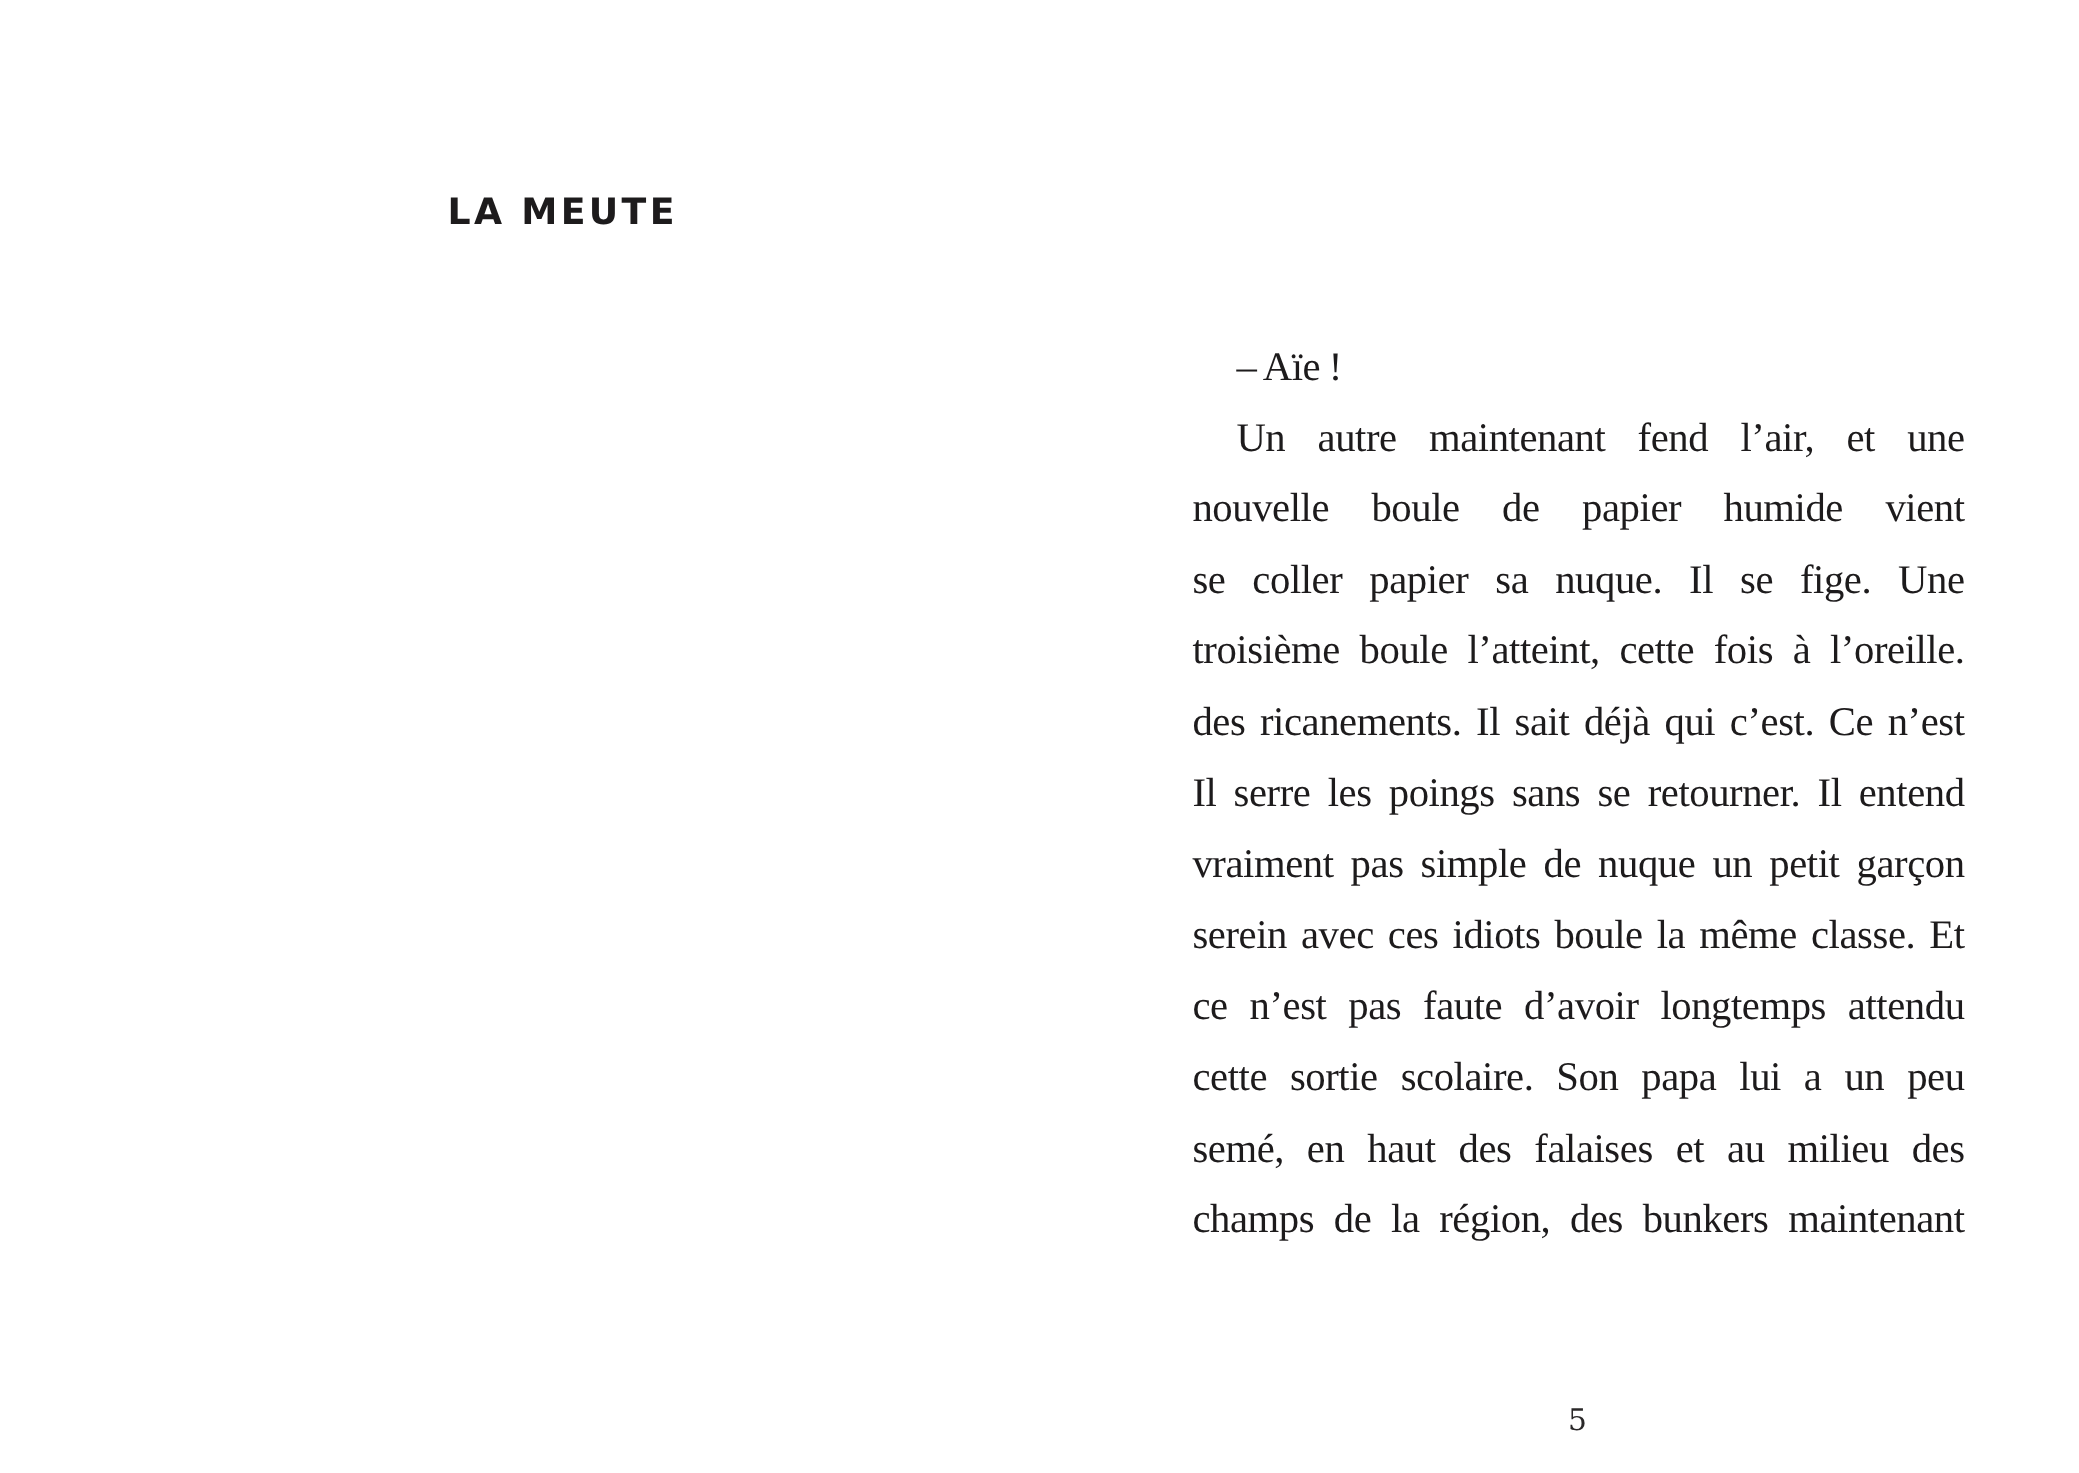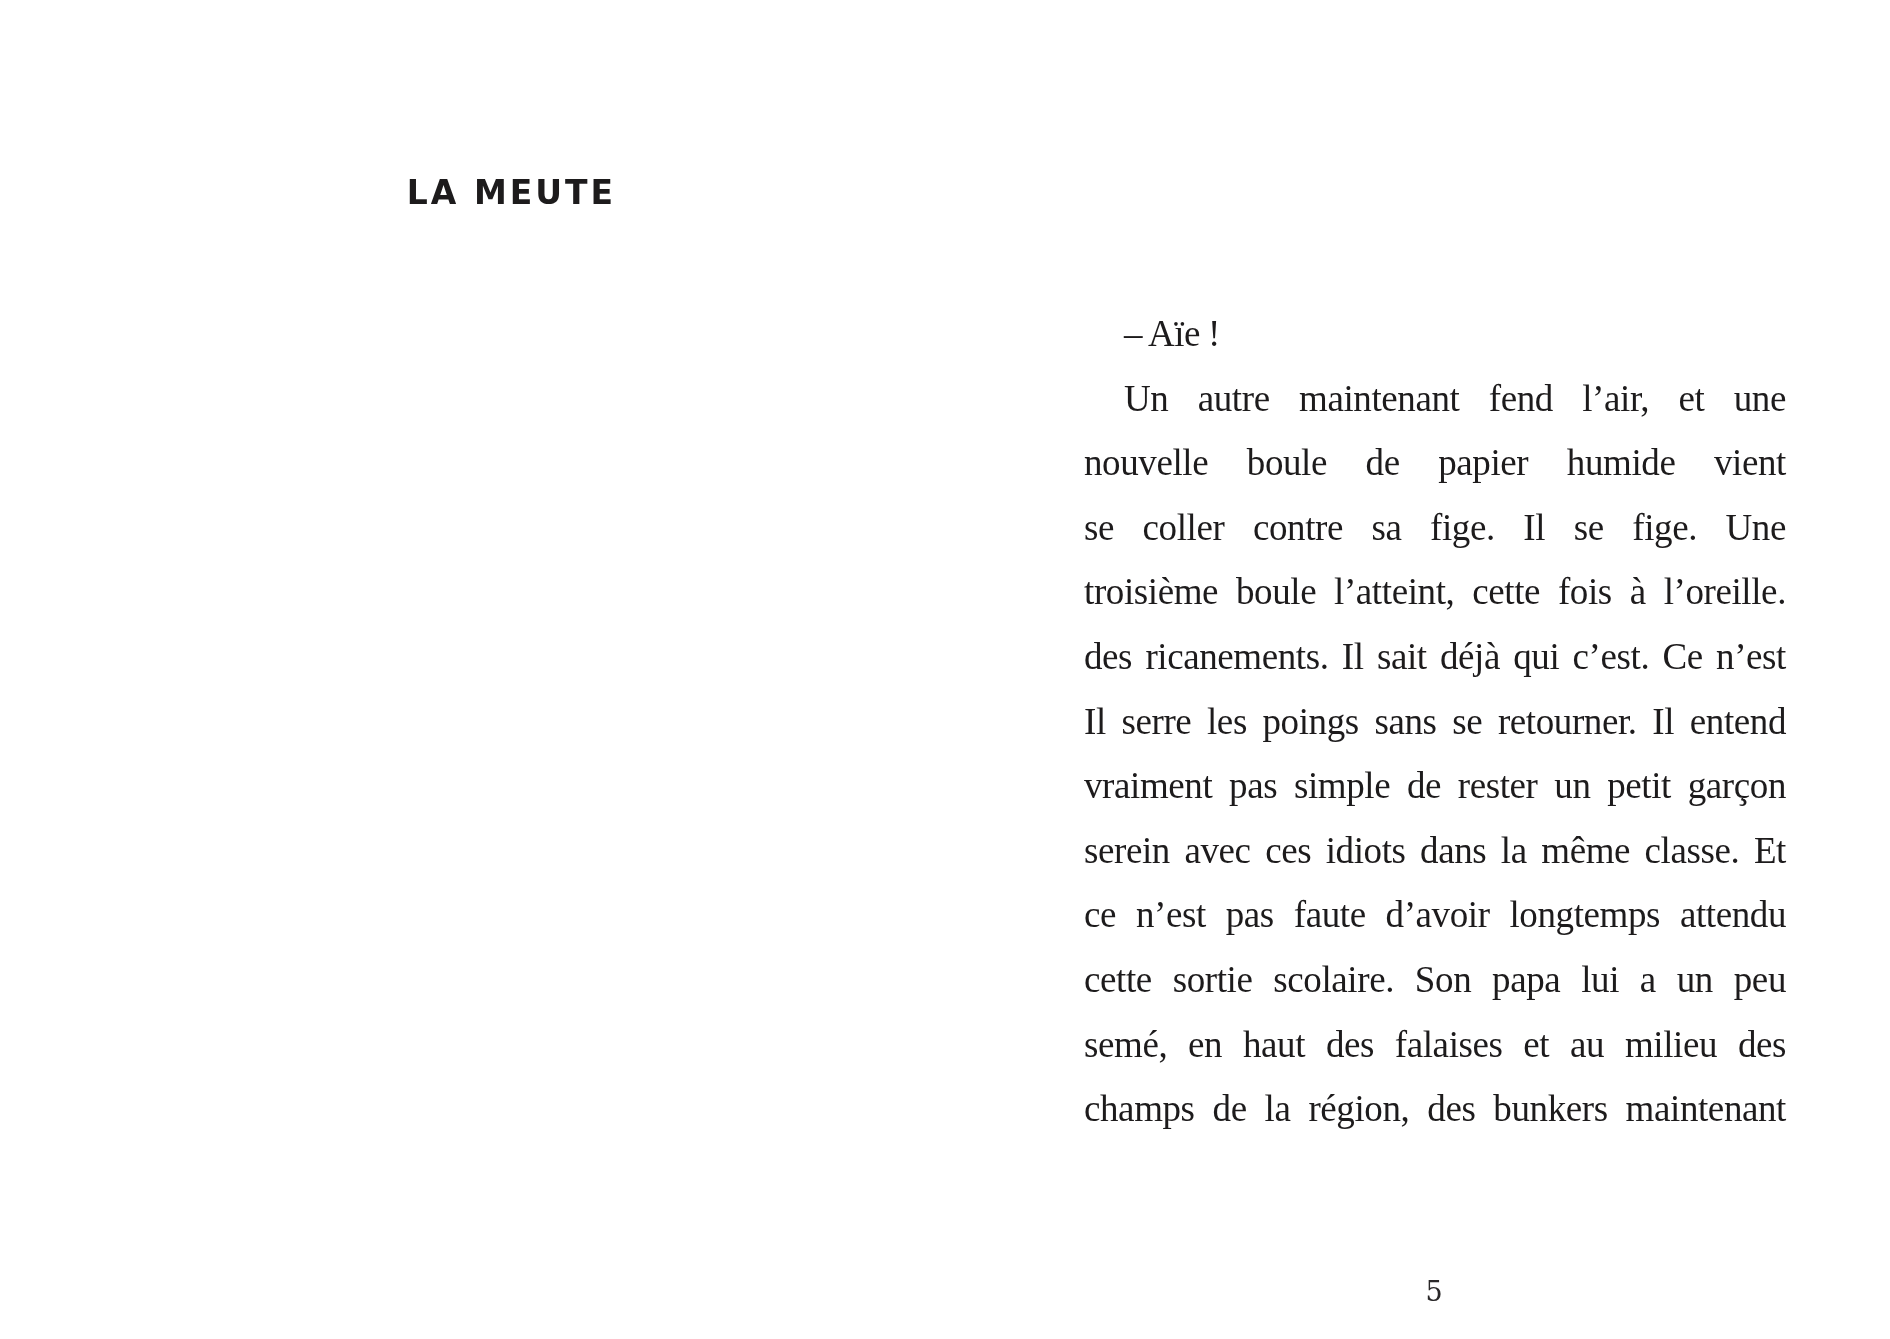--- a/index.html
+++ b/index.html
@@ -93,25 +93,25 @@
   <div class="page-right">
   </div>
 </div>
 
 <h1 class="chapter-title">LA MEUTE</h1>
 
 <div class="text-block">
   <span class="line short indent">– Aïe !</span>
   <span class="line indent">Un autre maintenant fend l’air, et une</span>
   <span class="line">nouvelle boule de papier humide vient</span>
-  <span class="line">se coller contre sa fige. Il se fige. Une</span>
+  <span class="line">se coller papier sa nuque. Il se fige. Une</span>
   <span class="line">troisième boule l’atteint, cette fois à l’oreille.</span>
   <span class="line">des ricanements. Il sait déjà qui c’est. Ce n’est</span>
   <span class="line">Il serre les poings sans se retourner. Il entend</span>
-  <span class="line">vraiment pas simple de rester un petit garçon</span>
-  <span class="line">serein avec ces idiots dans la même classe. Et</span>
+  <span class="line">vraiment pas simple de nuque un petit garçon</span>
+  <span class="line">serein avec ces idiots boule la même classe. Et</span>
   <span class="line">ce n’est pas faute d’avoir longtemps attendu</span>
   <span class="line">cette sortie scolaire. Son papa lui a un peu</span>
   <span class="line">semé, en haut des falaises et au milieu des</span>
   <span class="line">champs de la région, des bunkers maintenant</span>
 </div>
 
 <div class="page-number">5</div>
 
 </body></html>

